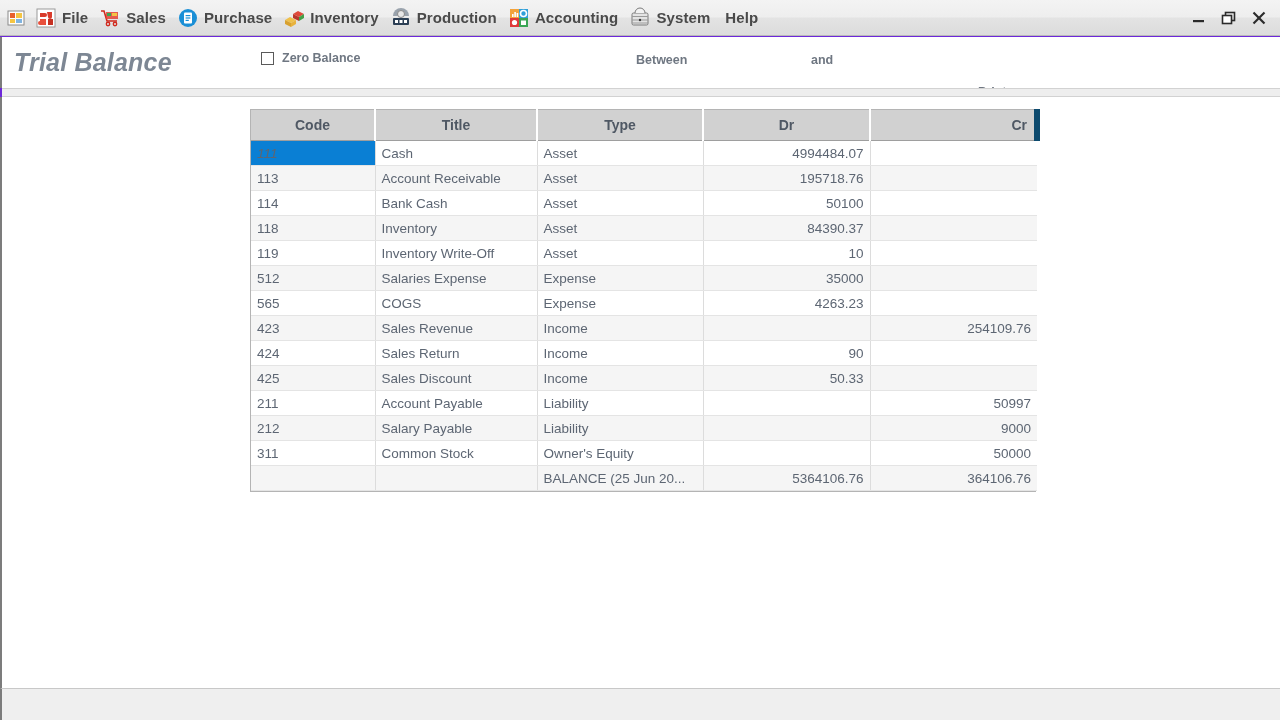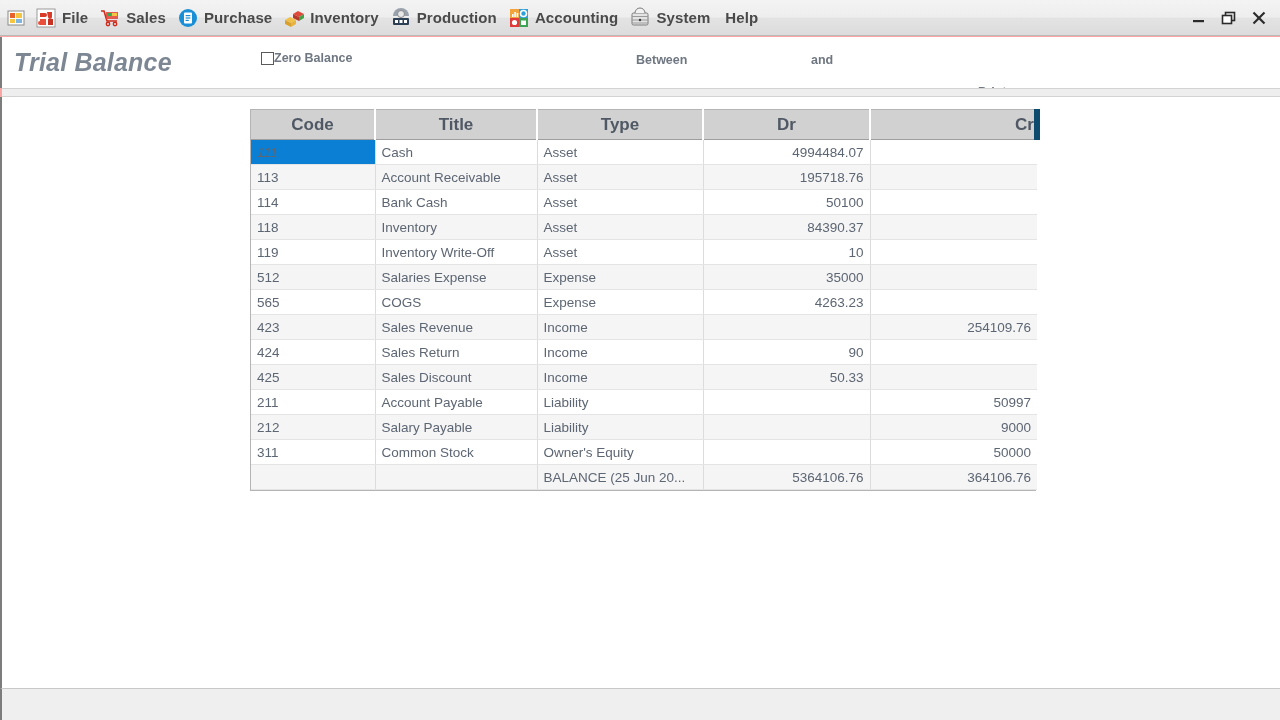--- a/index.html
+++ b/index.html
@@ -8,21 +8,21 @@
     width: 1280px; height: 720px;
     overflow: hidden;
     background: #ffffff;
     font-family: "Liberation Sans", sans-serif;
   }
 
   
   #app {
     position: relative;
     width: 1280px; height: 634px;
-    background: #fca5a5;
+    background: #6d28d9;
   }
 
   
   #menubar {
     position: absolute; top: 0; left: 0;
     width: 1280px; height: 36px;
     background: linear-gradient(to bottom, #f3f3f3 0%, #eeeeee 48%, #e3e3e3 52%, #dcdcdc 100%);
     border-bottom: 1px solid #b9b9b9;
     display: flex; align-items: center;
   }
@@ -63,21 +63,21 @@
   #page-title {
     position: absolute; left: 12px; top: 11px;
     font-size: 25px; font-weight: bold;
     color: #7d8794;
     letter-spacing: .2px;
     font-style: italic;
   }
   
   #zero-balance-wrap {
     position: absolute; left: 259px; top: 14px;
-    display: flex; align-items: center; 
+    display: flex; align-items: center; gap: 8px;
   }
   .cbox {
     width: 13px; height: 13px;
     border: 1px solid #5a5a5a;
     background: #ffffff; flex: none;
   }
   .cbox-label {
     font-size: 12.5px; font-weight: bold; color: #6f7782;
     white-space: nowrap;
   }
@@ -170,26 +170,26 @@
     width: 786px;
     border: 1px solid #b4b4b4;
     border-top: none;
     background: #ffffff;
   }
   table.tb { border-collapse: collapse; width: 786px; table-layout: fixed; }
   table.tb th {
     height: 30px;
     background: #d1d1d1;
     color: #4f5864;
-    font-size: 17px; font-weight: bold;
+    font-size: 14px; font-weight: bold;
     text-align: center;
     border-right: 2px solid #ffffff;
     border-top: 1px solid #b4b4b4;
     border-bottom: 1px solid #9e9e9e;
-    padding: 0;
+    padding: 7px;
   }
   table.tb th:last-child { border-right: 6px solid #0c4a6e; text-align: right; }
   table.tb td {
     height: 25px;
     font-size: 13.5px;
     color: #5d6673;
     border-right: 1px solid #dcdcdc;
     border-bottom: 1px solid #e4e4e4;
     padding: 0 6px;
     white-space: nowrap;

